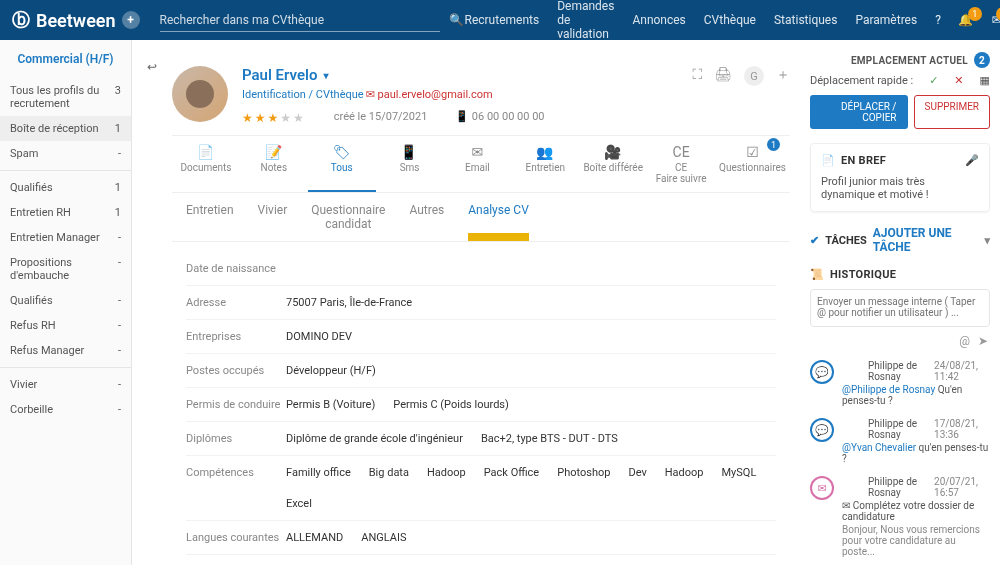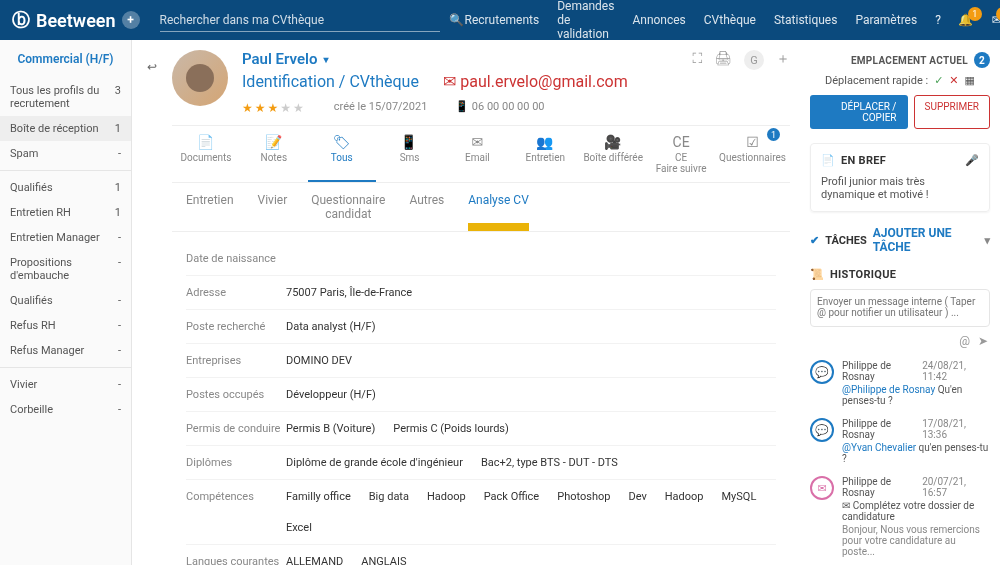--- a/index.html
+++ b/index.html
@@ -15,27 +15,27 @@
 .topnav-icon { position: relative; color: rgba(255,255,255,0.9); cursor: pointer; }
 .badge { position: absolute; top: -6px; right: -8px; background: #f39c12; color: #fff; border-radius: 50%; width: 14px; height: 14px; font-size: 9px; display: flex; align-items: center; justify-content: center; }
 .layout { display: flex; height: calc(100vh - 40px); }
 .sidebar { width: 132px; border-right: 1px solid #e5e5e5; overflow-y: auto; background: #fafafa; }
 .sidebar-title { color: #1e7ac2; font-weight: 600; text-align: center; padding: 12px 8px; font-size: 12px; }
 .side-item { display: flex; justify-content: space-between; padding: 6px 10px; font-size: 11px; color: #555; cursor: pointer; }
 .side-item.active { background: #eee; }
 .side-sep { border-top: 1px solid #e5e5e5; margin: 4px 0; }
 .main { flex: 1; display: flex; overflow: hidden; }
 .back-col { width: 40px; display: flex; align-items: flex-start; justify-content: center; padding-top: 20px; color: #666; cursor: pointer; }
-.content { flex: 1; overflow-y: auto; padding: 0 10px 8px 0; }
+.content { flex: 1; overflow-y: auto; padding: 0 10px 8px 0; margin-top: 16px; }
 .header-row { display: flex; align-items: flex-start; padding: 10px 0; gap: 14px; }
 .avatar { width: 56px; height: 56px; border-radius: 50%; background: linear-gradient(135deg,#c9b8a8,#d4a574); position: relative; }
 .avatar::after { content: ""; position: absolute; top: 14px; left: 14px; width: 28px; height: 28px; border-radius: 50%; background: #8a6f5a; }
 .head-info { flex: 1; }
 .name-row { display: flex; align-items: center; gap: 6px; color: #1e7ac2; font-size: 15px; font-weight: 600; }
-.sub-row { color: #1e7ac2; font-size: 16px; margin-top: 4px; display: flex; gap: 24px; }
+.sub-row { color: #1e7ac2; font-size: 11px; margin-top: 4px; display: flex; gap: 2px; }
 .sub-row .email { color: #c33; }
 .stars { color: #f39c12; font-size: 12px; margin-top: 4px; letter-spacing: 2px; }
 .stars .grey { color: #ccc; }
 .head-actions { display: flex; gap: 12px; color: #999; font-size: 14px; }
 .head-actions span { cursor: pointer; }
 .iconbar { display: flex; border-top: 1px solid #eee; border-bottom: 1px solid #eee; }
 .icontab { flex: 1; text-align: center; padding: 8px 4px; font-size: 10px; color: #888; cursor: pointer; position: relative; }
 .icontab.active { color: #1e7ac2; border-bottom: 2px solid #1e7ac2; }
 .icontab .ic { font-size: 14px; display: block; margin-bottom: 2px; }
 .icontab .mini-badge { position: absolute; top: 2px; right: 10px; background: #1e7ac2; color:#fff; border-radius: 50%; width: 13px; height: 13px; font-size: 9px; display: flex; align-items: center; justify-content: center; }
@@ -43,41 +43,41 @@
 .subtab { padding-bottom: 10px; cursor: pointer; text-align: center; }
 .subtab.active { color: #1e7ac2; border-bottom: 8px solid #eab308; }
 .cv-table { padding: 10px 14px; }
 .cv-row { display: flex; padding: 10px 0; border-bottom: 1px solid #f2f2f2; font-size: 11px; }
 .cv-label { width: 100px; color: #888; }
 .cv-val { flex: 1; color: #333; display: flex; flex-wrap: wrap; gap: 18px; }
 .right { width: 200px; padding: 12px 10px; display: flex; flex-direction: column; gap: 14px; overflow-y: auto; }
 .loc-block { text-align: right; font-size: 11px; color: #555; }
 .loc-title { font-weight: 700; display: flex; align-items: center; justify-content: flex-end; gap: 6px; font-size: 10px; letter-spacing: 0.3px; }
 .loc-badge { background: #1e7ac2; color: #fff; border-radius: 50%; width: 16px; height: 16px; display: inline-flex; align-items: center; justify-content: center; font-size: 10px; }
-.quick-move { margin-top: 6px; display: flex; justify-content: center; gap: 6px; align-items: center; }
+.quick-move { margin-top: 6px; display: flex; justify-content: space-between; gap: 6px; align-items: center; }
 .btn { padding: 5px 10px; border-radius: 3px; font-size: 10px; cursor: pointer; border: 1px solid transparent; }
 .btn.primary { background: #1e7ac2; color: #fff; }
 .btn.danger-o { background: #fff; color: #c33; border: 1px solid #c33; }
 .btn-row { display: flex; gap: 6px; justify-content: flex-end; margin-top: 8px; border-radius: 9px; }
 .panel { border: 1px solid #eee; border-radius: 4px; padding: 10px; box-shadow: 0 1px 2px rgba(0,0,0,0.05); }
 .panel-h { display: flex; align-items: center; gap: 6px; font-weight: 700; font-size: 11px; color: #333; letter-spacing: 0.3px; }
 .panel-h .spacer { flex: 1; }
 .brief-text { font-size: 11px; color: #555; margin-top: 8px; }
 .task-h { display: flex; align-items: center; gap: 6px; font-weight: 700; font-size: 11px; }
 .task-add { color: #1e7ac2; font-size: 12px; cursor: pointer; margin-left: auto; }
 .hist-input { width: 100%; border: 1px solid #e5e5e5; border-radius: 4px; padding: 6px; font-size: 10px; color: #999; min-height: 38px; resize: none; }
 .hist-tools { display: flex; justify-content: flex-end; gap: 8px; color: #999; padding: 4px 2px; }
 .timeline { margin-top: 8px; }
 .tl-item { display: flex; gap: 8px; margin-bottom: 12px; }
 .tl-dot { width: 24px; height: 24px; border-radius: 50%; border: 2px solid #1e7ac2; background: #fff; flex-shrink: 0; display: flex; align-items: center; justify-content: center; font-size: 11px; color: #1e7ac2; }
 .tl-dot.pink { border-color: #d96fa8; color: #d96fa8; }
 .tl-dot.green { border-color: #4aa157; color: #4aa157; }
 .tl-body { flex: 1; font-size: 10px; }
 .tl-head { display: flex; justify-content: space-between; color: #888; }
-.tl-author { color: #555; }
+.tl-author { color: #555; margin-left: 26px; }
 .tl-msg { color: #555; margin-top: 2px; }
 .tl-msg .mention { color: #1e7ac2; }
 .tl-sub { color: #888; margin-top: 2px; }
 </style>
 </head>
 <body>
 
 <div class="topbar">
   <div class="logo">
     <span>ⓑ</span>
@@ -212,26 +212,20 @@
               <span></span>
             </div>
           </div>
           <div class="cv-row">
             <div class="cv-label">Adresse</div>
             <div class="cv-val">
               <span>75007 Paris, Île-de-France</span>
             </div>
           </div>
           <div class="cv-row">
-            <div class="cv-label">Poste recherché</div>
-            <div class="cv-val">
-              <span>Data analyst (H/F)</span>
-            </div>
-          </div>
-          <div class="cv-row">
             <div class="cv-label">Entreprises</div>
             <div class="cv-val">
               <span>DOMINO DEV</span>
             </div>
           </div>
           <div class="cv-row">
             <div class="cv-label">Postes occupés</div>
             <div class="cv-val">
               <span>Développeur (H/F)</span>
             </div>

